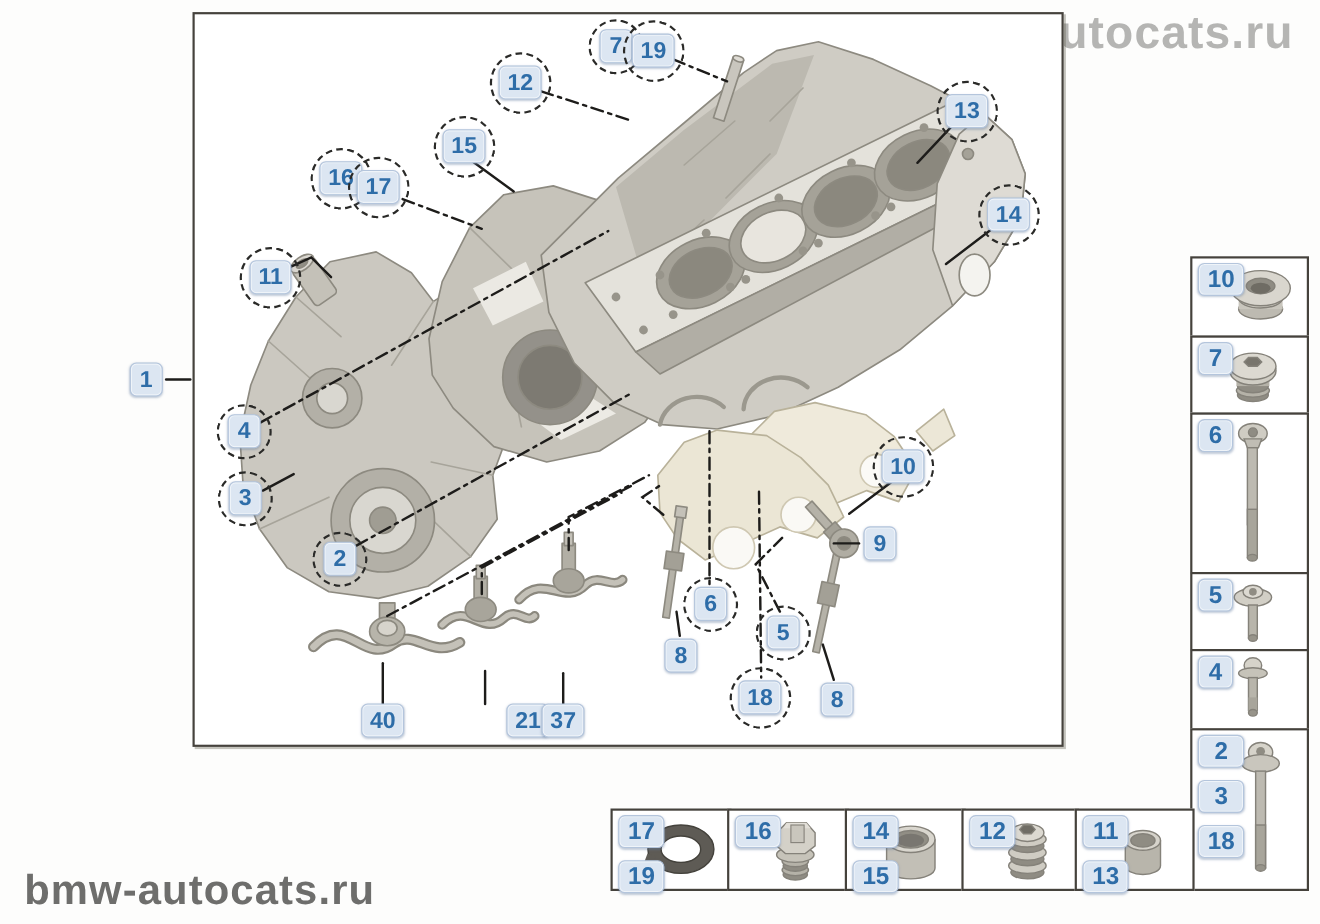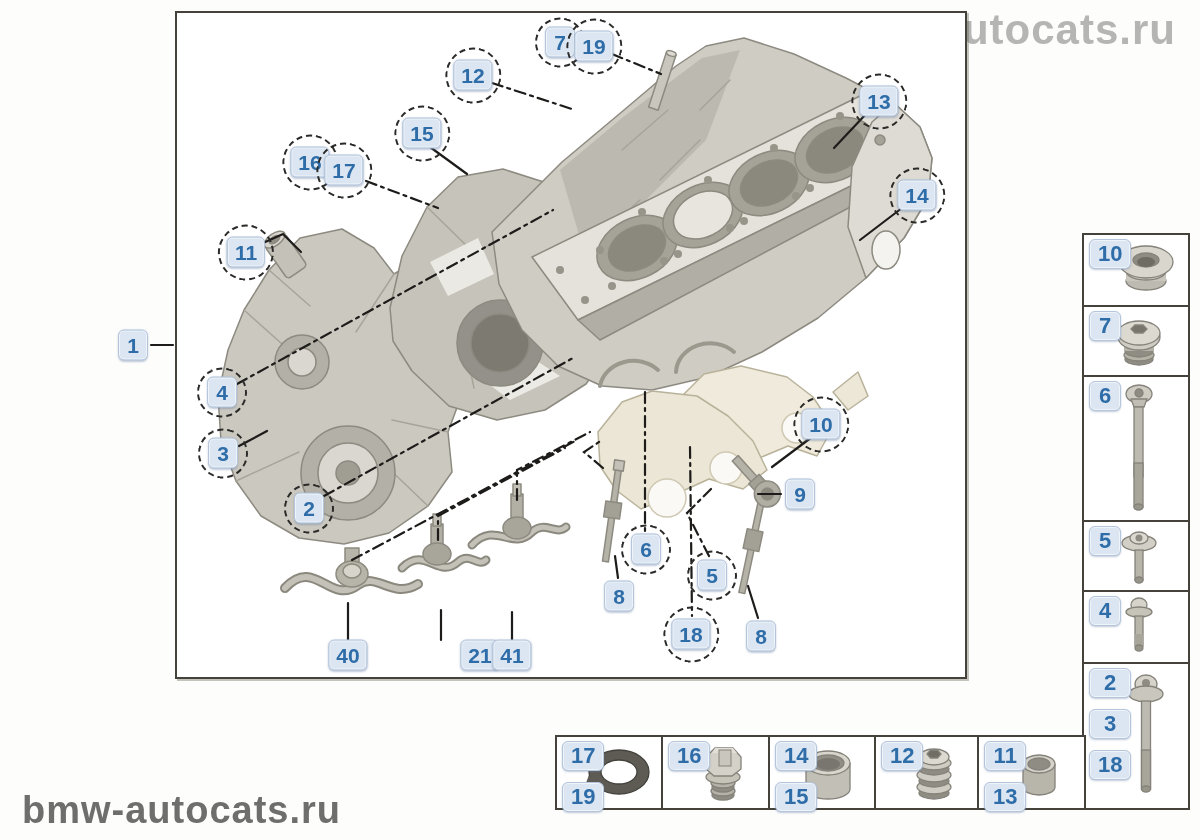--- a/index.html
+++ b/index.html
@@ -269,21 +269,21 @@
       <div class="callout" style="left: 761px; top: 636px;">
         <span class="tag">8</span>
       </div>
       <div class="callout" style="left: 348px; top: 655px;">
         <span class="tag">40</span>
       </div>
       <div class="callout" style="left: 441px; top: 655px; margin-left: 39px;">
         <span class="tag">21</span>
       </div>
       <div class="callout" style="left: 512px; top: 655px;">
-        <span class="tag">41</span>
+        <span class="tag">37</span>
       </div>
     </div>
 
   <div class="part-box" style="left:1082px;top:233px;width:104px;height:70px;">
     <div class="tags">
         <span class="tag">10</span>
       </div>
     <svg class="part" viewBox="0 0 104 70">
       <g stroke="#85827a" stroke-width="1.3">
         <ellipse cx="62" cy="46" rx="20" ry="9" fill="#bdbab1"></ellipse>

